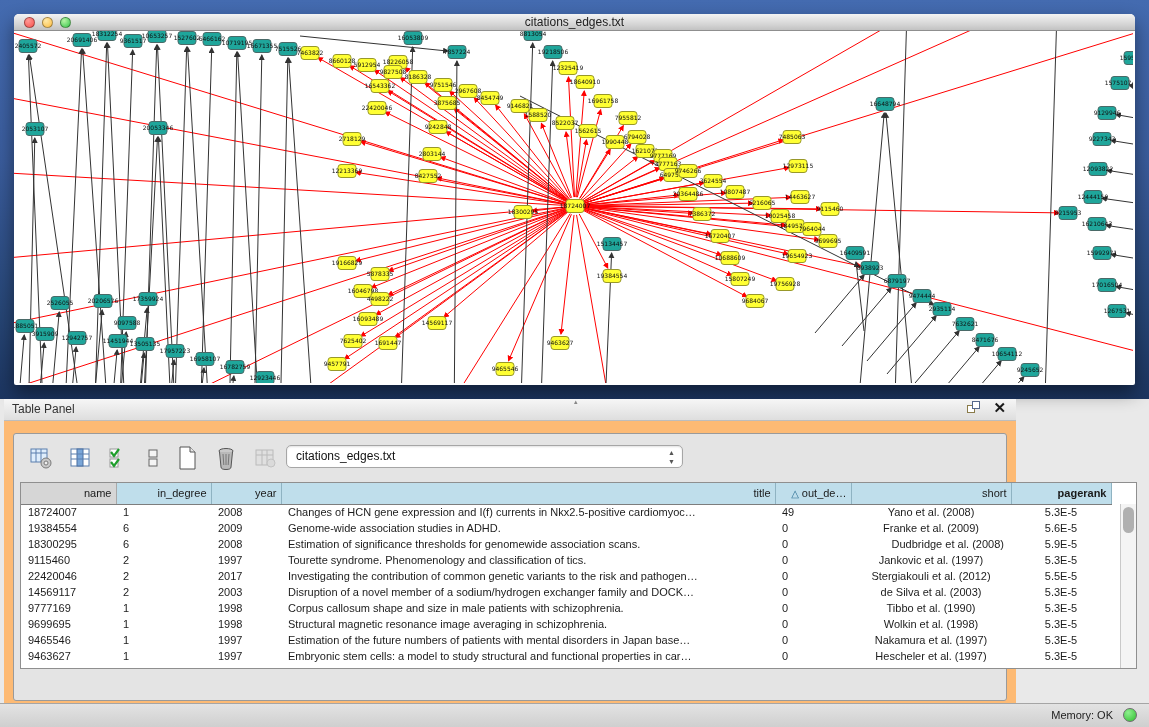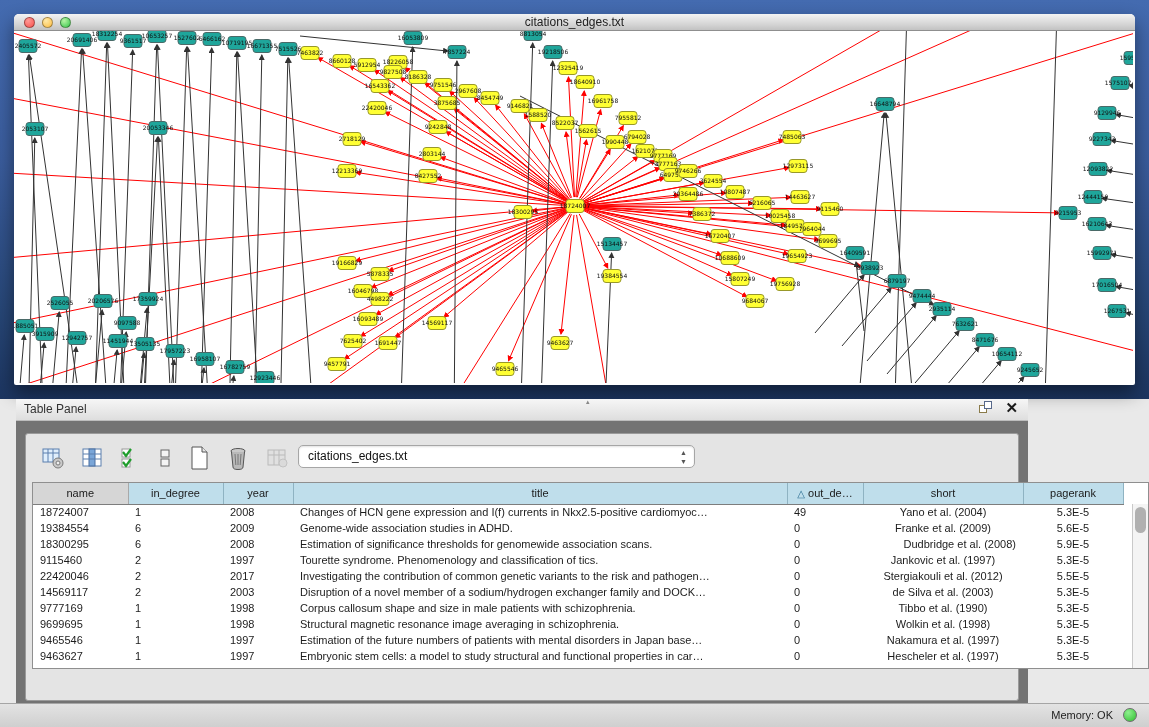--- a/index.html
+++ b/index.html
@@ -13,21 +13,21 @@
   .titlebar{height:17px;border-radius:5px 5px 0 0;
     background:linear-gradient(180deg,#f3f3f3,#d2d2d2 70%,#c2c2c2);
     border-bottom:1px solid #8f8f8f;position:relative;}
   .lights{position:absolute;left:10px;top:3px;display:flex;gap:7px;}
   .light{width:11px;height:11px;border-radius:50%;border:1px solid rgba(0,0,0,.35);}
   .title-text{position:absolute;left:0;right:0;top:1px;text-align:center;
     font-size:12px;color:#222;}
   .canvas{position:relative;width:1119px;height:352px;background:#fff;overflow:hidden;}
   .canvas svg{display:block;}
   
-  .table-panel{position:absolute;left:16px;top:399px;width:1012px;height:304px;background:#737373;}
+  .table-panel{position:absolute;left:4px;top:399px;width:1012px;height:304px;background:#fdba74;}
   .panel-header{height:22px;background:linear-gradient(180deg,#f6f6f6,#dedede);
     border-bottom:1px solid #bdbdbd;position:relative;}
   .panel-title{position:absolute;left:8px;top:3px;font-size:12px;color:#333;}
   .panel-header-icons{position:absolute;right:10px;top:2px;display:flex;gap:12px;align-items:center;}
   .float-ic{position:relative;width:14px;height:14px;}
   .float-ic .sq1{position:absolute;left:0;top:4px;width:8px;height:8px;border:1.5px solid #8a7b4a;background:#fff;}
   .float-ic .sq2{position:absolute;left:5px;top:0;width:8px;height:8px;border:1.5px solid #56688a;background:#fff;}
   .close-ic{font-size:15px;font-weight:bold;color:#1a1a1a;line-height:14px;cursor:default;}
   .divider-handle{position:absolute;left:570px;top:-1px;font-size:7px;color:#888;}
   .panel-box{position:absolute;left:9px;right:9px;top:34px;height:268px;
@@ -37,21 +37,21 @@
   .tbi{width:26px;height:26px;display:flex;align-items:center;justify-content:center;}
   .combo{position:absolute;left:272px;top:11px;width:397px;height:23px;background:#fff;
     border:1px solid #a6a6a6;border-radius:5px;box-shadow:inset 0 1px 2px rgba(0,0,0,.12);
     font-size:12px;color:#111;line-height:21px;padding-left:9px;}
   .combo .stepper{position:absolute;right:7px;top:2px;font-size:7px;color:#555;line-height:9px;text-align:center;}
   
   .tablewrap{position:absolute;left:6px;top:48px;width:1117px;height:187px;background:#fff;
     border:1px solid #8f8f8f;overflow:hidden;}
   table.dt{border-collapse:collapse;table-layout:fixed;width:1090px;font-size:11px;}
   table.dt th{height:21px;background:#bfdeeb;border-right:1px solid #8fb3c2;border-bottom:1px solid #7d7d7d;
-    font-weight:normal;color:#1a1a1a;text-align:center;overflow:hidden;white-space:nowrap;padding:0 4px;}
+    font-weight:normal;color:#1a1a1a;text-align:right;overflow:hidden;white-space:nowrap;padding:0 4px;}
   table.dt th.hl{background:#d6d6d6;border-right:1px solid #a9a9a9;}
   table.dt td{height:16px;padding:0 7px;color:#1c1c1c;overflow:hidden;white-space:nowrap;text-overflow:clip;}
   .sort{color:#2d6f93;font-size:10px;margin-right:3px;}
   .vscroll{position:absolute;right:0;top:21px;bottom:0;width:16px;background:#f4f4f4;border-left:1px solid #c9c9c9;}
   .vthumb{position:absolute;left:2px;top:3px;width:11px;height:26px;border-radius:6px;background:#b0b0b0;}
   
   .tabbar{position:absolute;left:0;right:0;bottom:7px;display:flex;justify-content:center;}
   .seg{display:flex;border:1px solid #979797;border-radius:5px;overflow:hidden;
     box-shadow:0 1px 1px rgba(255,255,255,.7);}
   .tab{padding:3px 14px;font-size:12px;background:linear-gradient(180deg,#ffffff,#ececec);
@@ -782,31 +782,31 @@
     <div class="tablewrap">
       <table class="dt">
         <thead>
             <tr id="thead-row">
               <th class="hl" style="width: 95px;">name</th>
               <th style="width: 95px;">in_degree</th>
               <th style="width: 70px;">year</th>
               <th style="width: 494px;">title</th>
               <th style="width: 76px;"><span class="sort">△</span>out_de…</th>
               <th style="width: 160px; margin-top: 26px;">short</th>
-              <th style="width: 100px;">pagerank</th>
+              <th style="width: 100px; font-weight: bold;">pagerank</th>
             </tr>
           </thead>
         <tbody id="tbody">
             <tr>
               <td style="text-align: left;">18724007</td>
               <td style="text-align: left;">1</td>
               <td style="text-align: left;">2008</td>
               <td style="text-align: left;">Changes of HCN gene expression and I(f) currents in Nkx2.5-positive cardiomyoc…</td>
               <td style="text-align: left;">49</td>
-              <td style="text-align: center;">Yano et al. (2004)</td>
+              <td style="text-align: center;">Yano et al. (2008)</td>
               <td style="text-align: center;">5.3E-5</td>
             </tr>
             <tr>
               <td style="text-align: left;">19384554</td>
               <td style="text-align: left;">6</td>
               <td style="text-align: left;">2009</td>
               <td style="text-align: left;">Genome-wide association studies in ADHD.</td>
               <td style="text-align: left;">0</td>
               <td style="text-align: center;">Franke et al. (2009)</td>
               <td style="text-align: center;">5.6E-5</td>

